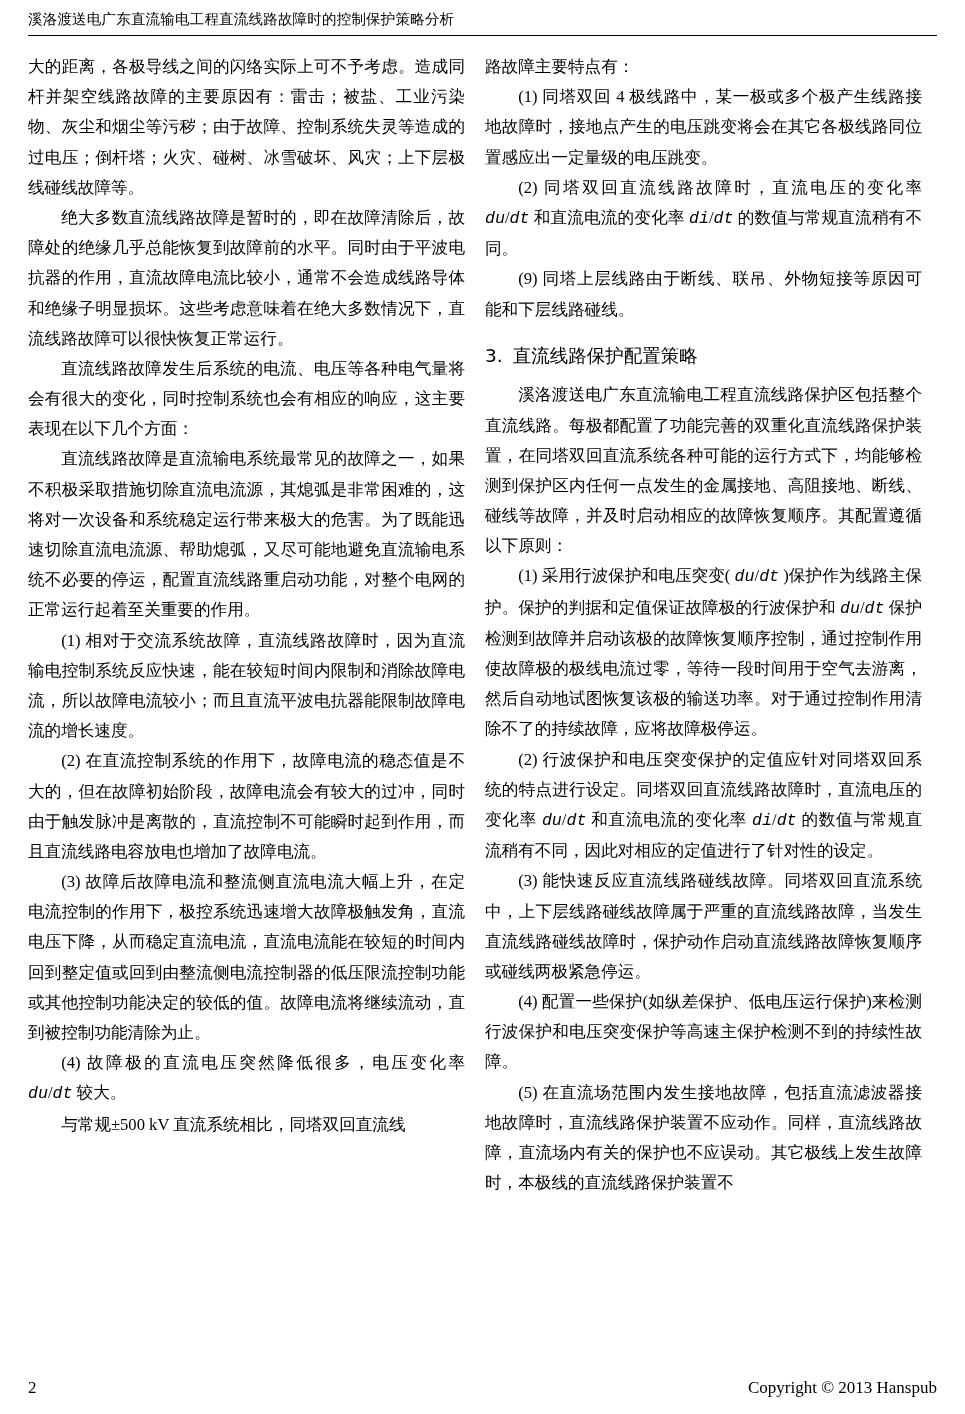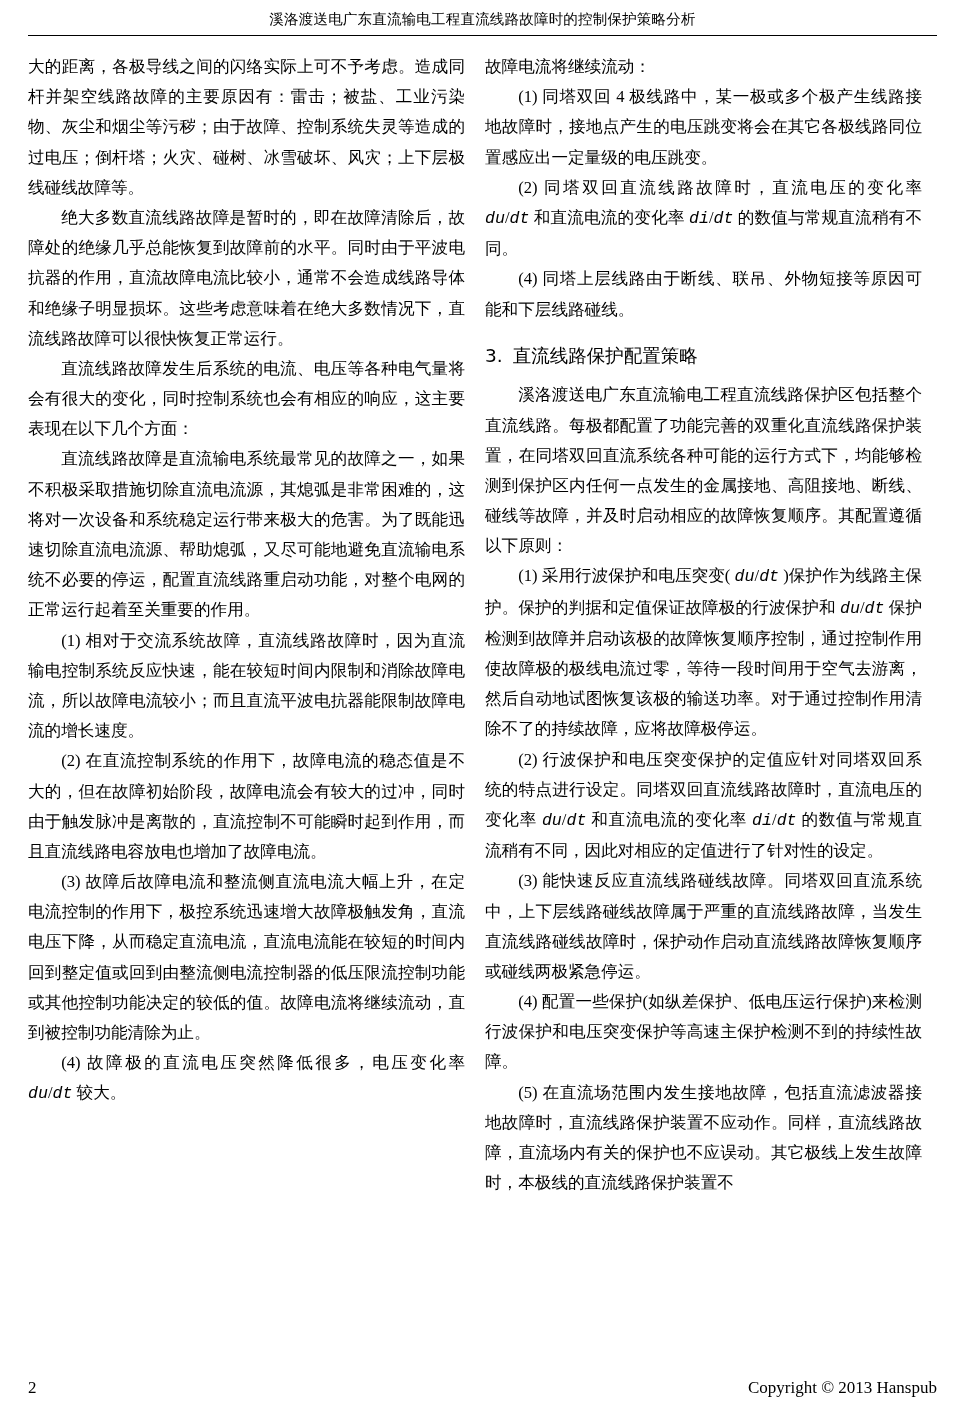--- a/index.html
+++ b/index.html
@@ -15,21 +15,21 @@
     position: relative;
   }
   .page {
     position: relative;
     width: 965px;
     height: 1414px;
     box-sizing: border-box;
     padding: 0 28px;
   }
   .running-head {
-    text-align: center;
+    text-align: left;
     font-size: 14.5px;
     font-family: "DejaVu Sans", "Liberation Sans", sans-serif;
     padding-top: 10px;
     padding-bottom: 6px;
     letter-spacing: 0.2px;
   }
   .head-rule {
     border-bottom: 1px solid #000;
     margin: 0 0 16px 0;
   }
@@ -97,27 +97,28 @@
 
     <div class="col">
       <p class="noindent">大的距离，各极导线之间的闪络实际上可不予考虑。造成同杆并架空线路故障的主要原因有：雷击；被盐、工业污染物、灰尘和烟尘等污秽；由于故障、控制系统失灵等造成的过电压；倒杆塔；火灾、碰树、冰雪破坏、风灾；上下层极线碰线故障等。</p>
       <p>绝大多数直流线路故障是暂时的，即在故障清除后，故障处的绝缘几乎总能恢复到故障前的水平。同时由于平波电抗器的作用，直流故障电流比较小，通常不会造成线路导体和绝缘子明显损坏。这些考虑意味着在绝大多数情况下，直流线路故障可以很快恢复正常运行。</p>
       <p>直流线路故障发生后系统的电流、电压等各种电气量将会有很大的变化，同时控制系统也会有相应的响应，这主要表现在以下几个方面：</p>
       <p>直流线路故障是直流输电系统最常见的故障之一，如果不积极采取措施切除直流电流源，其熄弧是非常困难的，这将对一次设备和系统稳定运行带来极大的危害。为了既能迅速切除直流电流源、帮助熄弧，又尽可能地避免直流输电系统不必要的停运，配置直流线路重启动功能，对整个电网的正常运行起着至关重要的作用。</p>
       <p>(1) 相对于交流系统故障，直流线路故障时，因为直流输电控制系统反应快速，能在较短时间内限制和消除故障电流，所以故障电流较小；而且直流平波电抗器能限制故障电流的增长速度。</p>
       <p>(2) 在直流控制系统的作用下，故障电流的稳态值是不大的，但在故障初始阶段，故障电流会有较大的过冲，同时由于触发脉冲是离散的，直流控制不可能瞬时起到作用，而且直流线路电容放电也增加了故障电流。</p>
       <p>(3) 故障后故障电流和整流侧直流电流大幅上升，在定电流控制的作用下，极控系统迅速增大故障极触发角，直流电压下降，从而稳定直流电流，直流电流能在较短的时间内回到整定值或回到由整流侧电流控制器的低压限流控制功能或其他控制功能决定的较低的值。故障电流将继续流动，直到被控制功能清除为止。</p>
       <p>(4) 故障极的直流电压突然降低很多，电压变化率 <span class="it">du</span>/<span class="it">dt</span> 较大。</p>
+      <p>与常规±500 kV 直流系统相比，同塔双回直流线</p>
     </div>
 
     <div class="col">
-      <p class="noindent">故障电流将继续流动：</p>
+      <p class="noindent">路故障主要特点有：</p>
       <p>(1) 同塔双回 4 极线路中，某一极或多个极产生线路接地故障时，接地点产生的电压跳变将会在其它各极线路同位置感应出一定量级的电压跳变。</p>
       <p>(2) 同塔双回直流线路故障时，直流电压的变化率 <span class="it">du</span>/<span class="it">dt</span> 和直流电流的变化率 <span class="it">di</span>/<span class="it">dt</span> 的数值与常规直流稍有不同。</p>
-      <p>(4) 同塔上层线路由于断线、联吊、外物短接等原因可能和下层线路碰线。</p>
+      <p>(9) 同塔上层线路由于断线、联吊、外物短接等原因可能和下层线路碰线。</p>
 
       <h2 class="section">
         <span class="num">3.</span><span>直流线路保护配置策略</span>
       </h2>
 
       <p>溪洛渡送电广东直流输电工程直流线路保护区包括整个直流线路。每极都配置了功能完善的双重化直流线路保护装置，在同塔双回直流系统各种可能的运行方式下，均能够检测到保护区内任何一点发生的金属接地、高阻接地、断线、碰线等故障，并及时启动相应的故障恢复顺序。其配置遵循以下原则：</p>
       <p>(1) 采用行波保护和电压突变( <span class="it">du</span>/<span class="it">dt</span> )保护作为线路主保护。保护的判据和定值保证故障极的行波保护和 <span class="it">du</span>/<span class="it">dt</span> 保护检测到故障并启动该极的故障恢复顺序控制，通过控制作用使故障极的极线电流过零，等待一段时间用于空气去游离，然后自动地试图恢复该极的输送功率。对于通过控制作用清除不了的持续故障，应将故障极停运。</p>
       <p>(2) 行波保护和电压突变保护的定值应针对同塔双回系统的特点进行设定。同塔双回直流线路故障时，直流电压的变化率 <span class="it">du</span>/<span class="it">dt</span> 和直流电流的变化率 <span class="it">di</span>/<span class="it">dt</span> 的数值与常规直流稍有不同，因此对相应的定值进行了针对性的设定。</p>
       <p>(3) 能快速反应直流线路碰线故障。同塔双回直流系统中，上下层线路碰线故障属于严重的直流线路故障，当发生直流线路碰线故障时，保护动作启动直流线路故障恢复顺序或碰线两极紧急停运。</p>
       <p>(4) 配置一些保护(如纵差保护、低电压运行保护)来检测行波保护和电压突变保护等高速主保护检测不到的持续性故障。</p>

